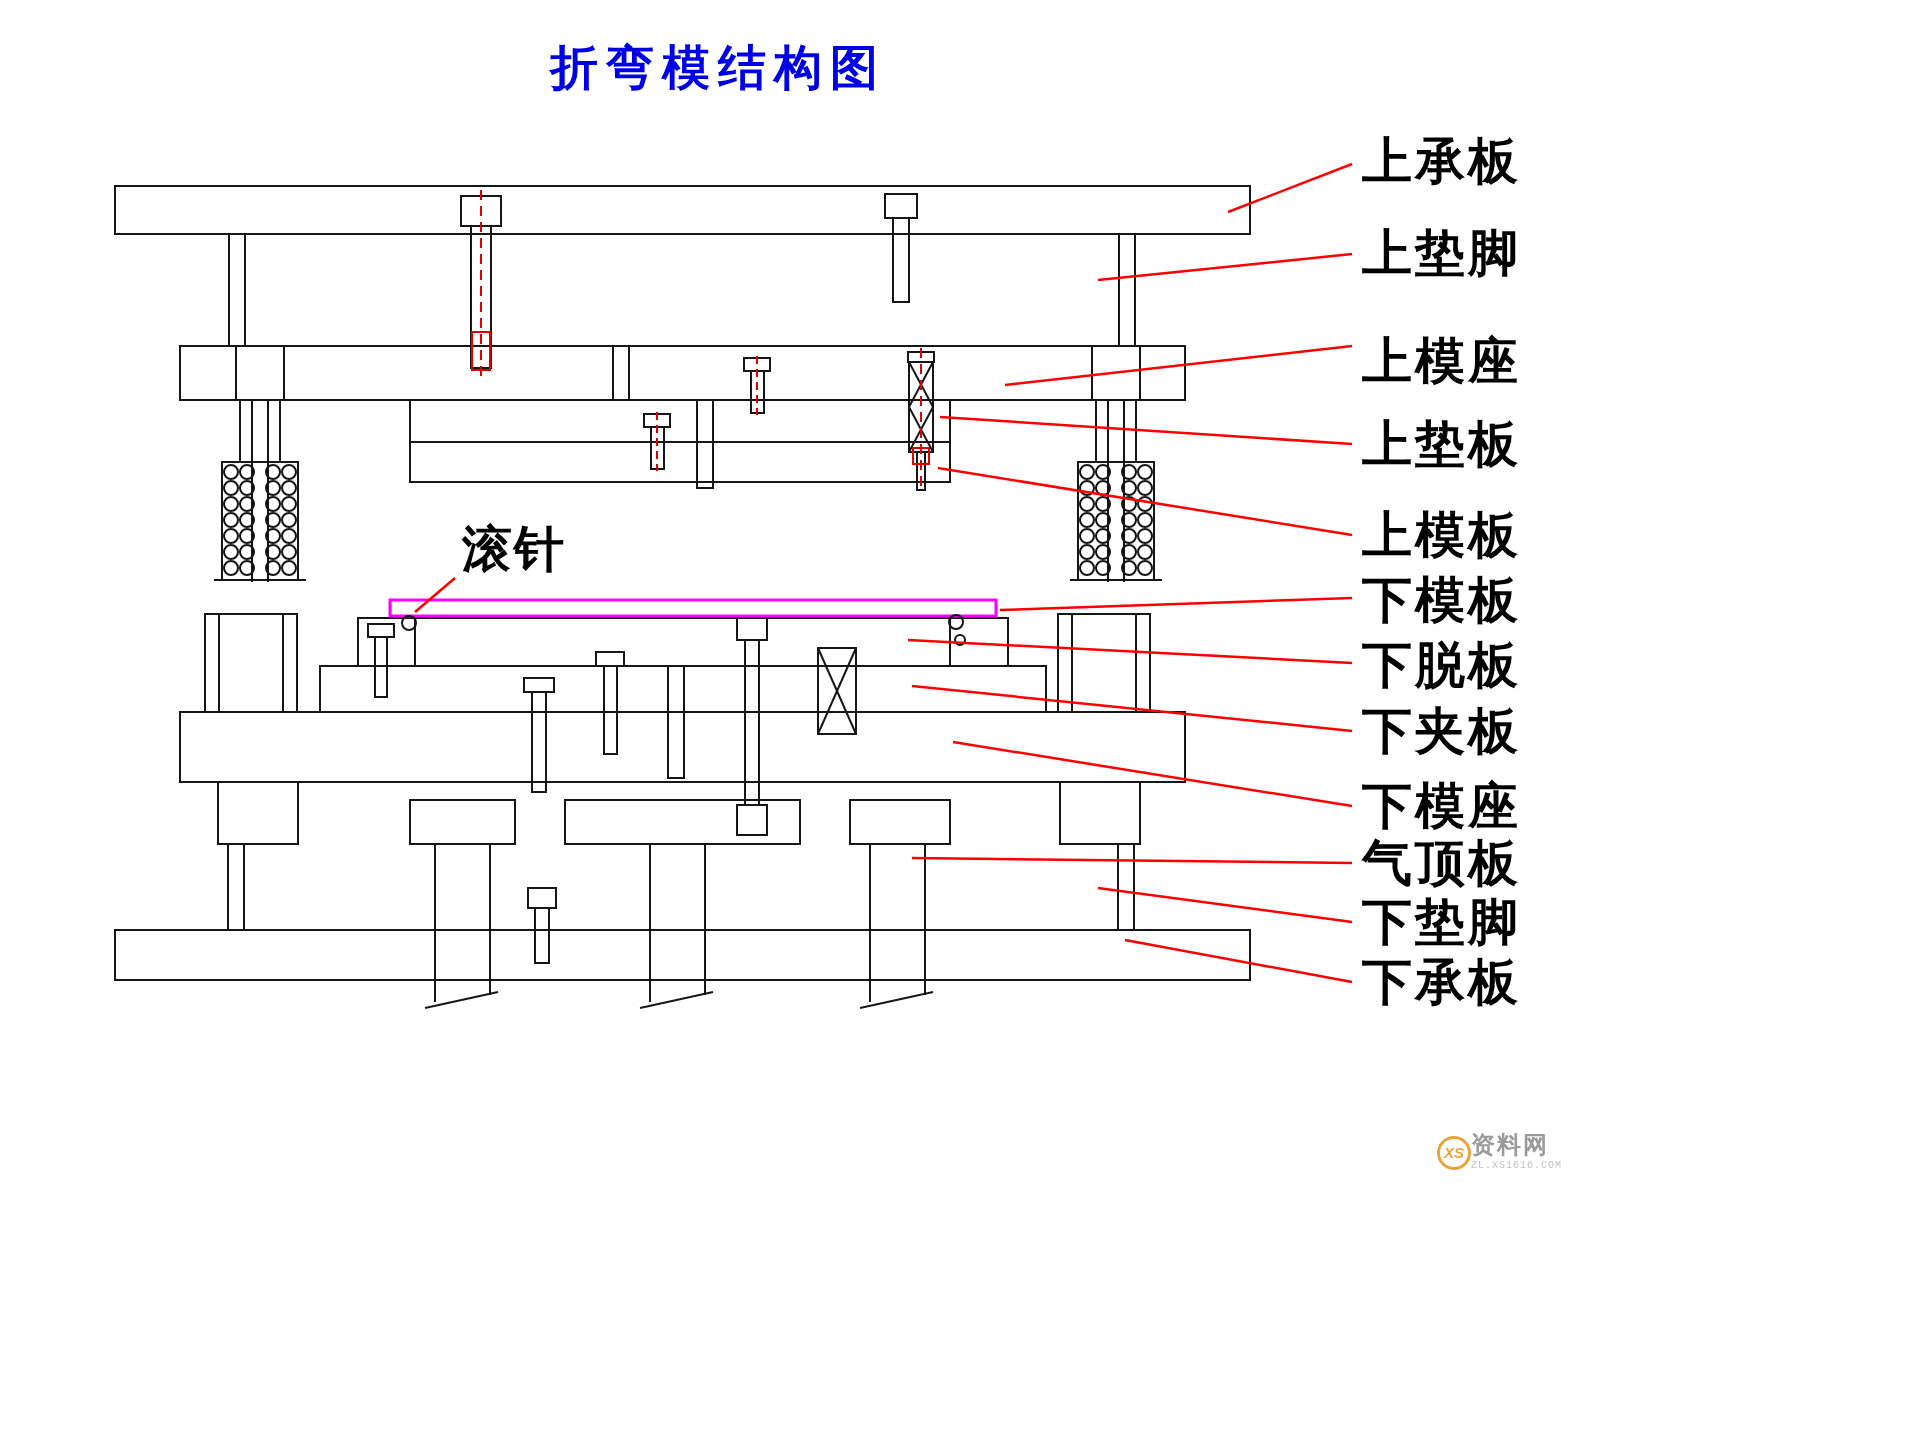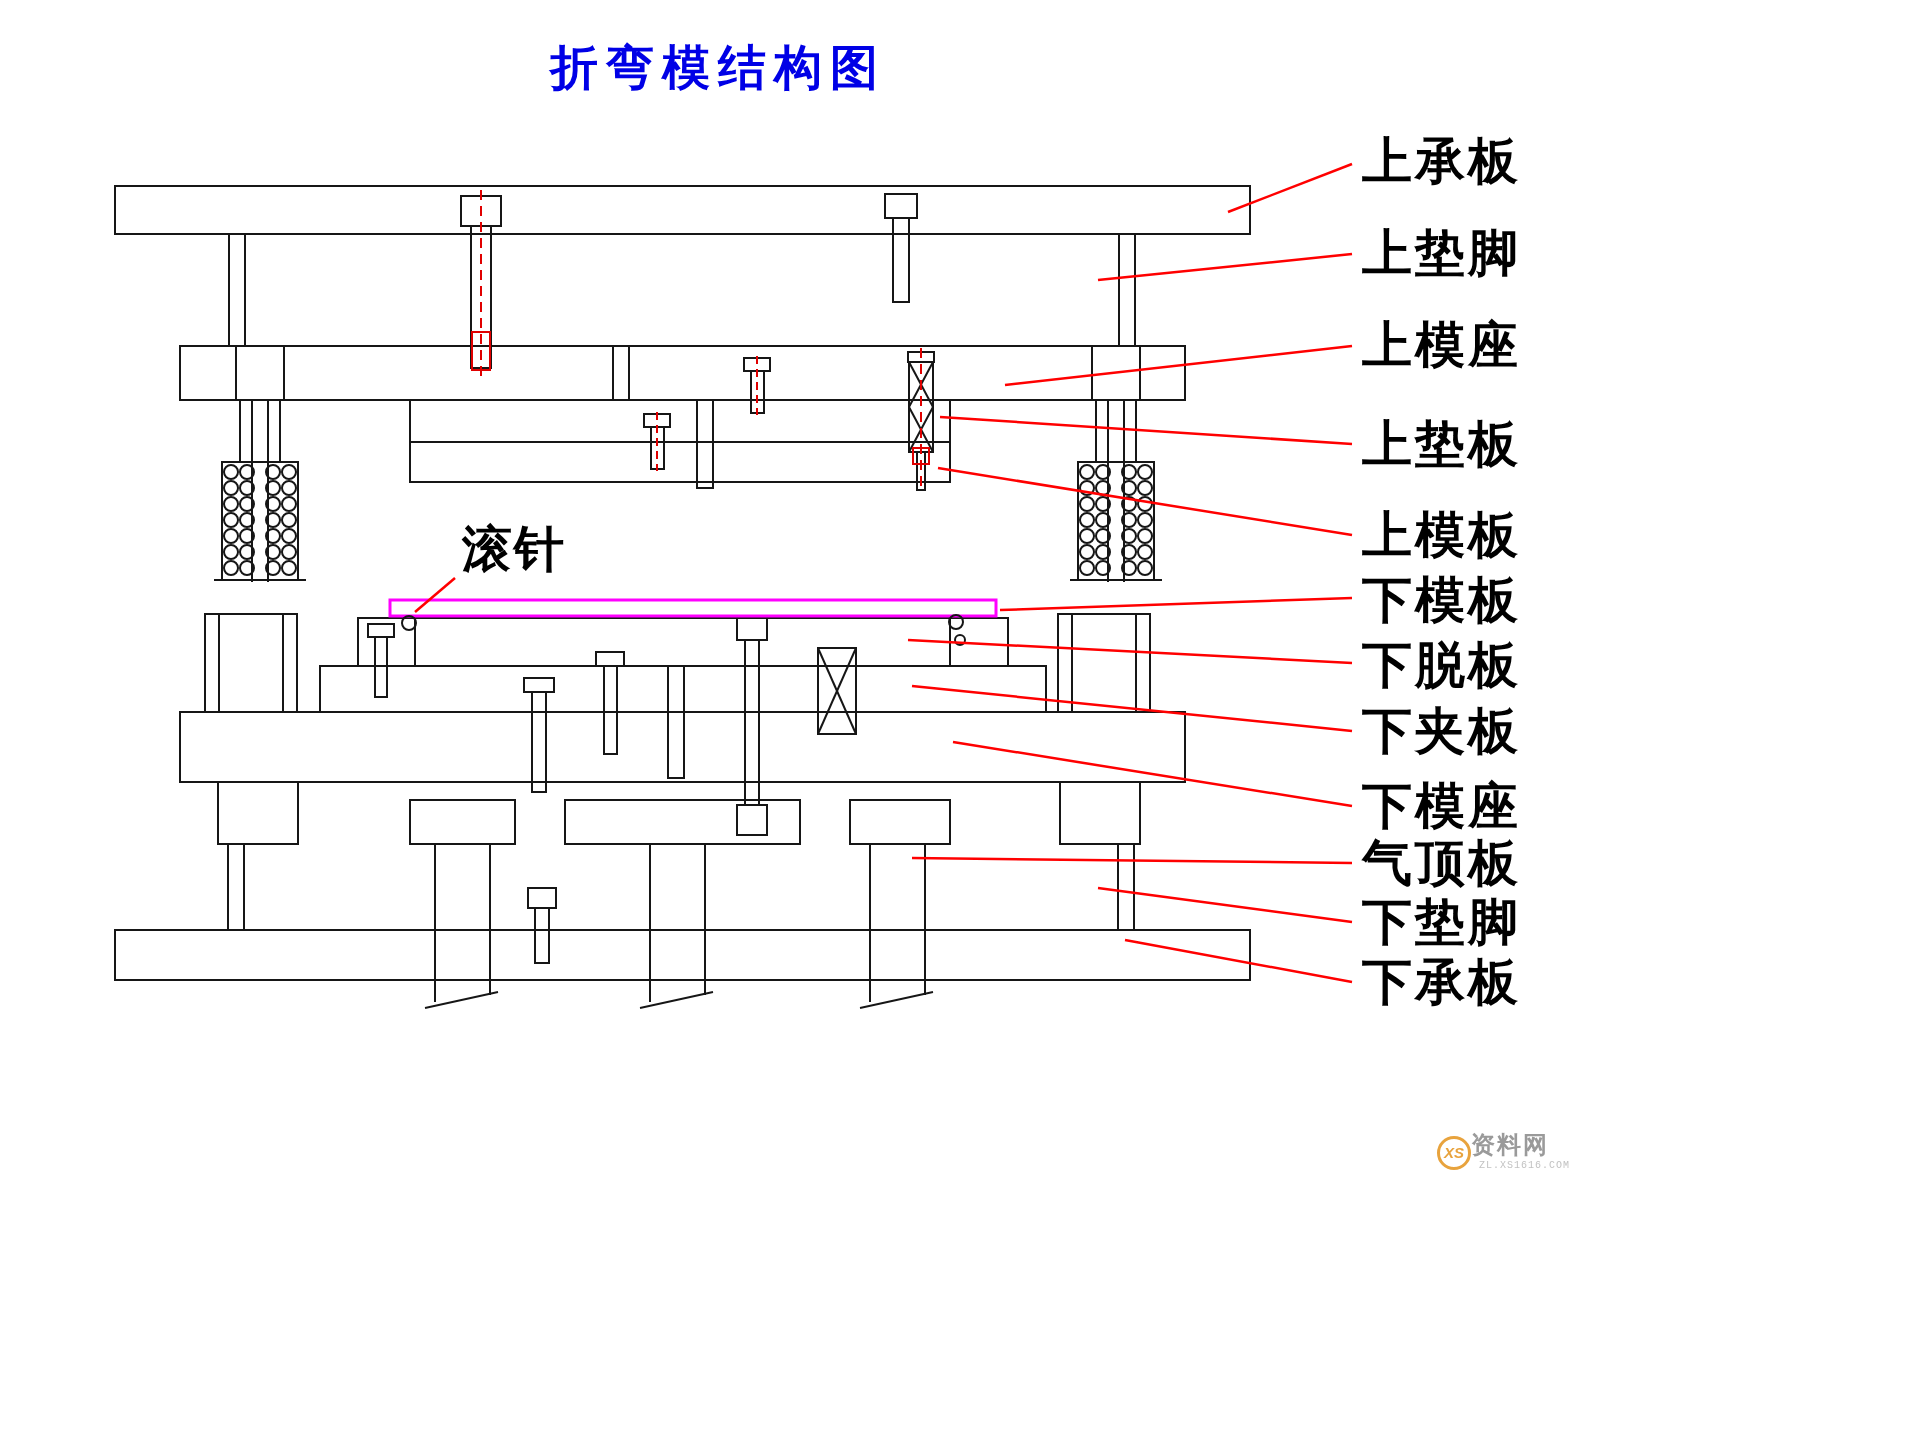--- a/index.html
+++ b/index.html
@@ -44,21 +44,21 @@
     font-family:"Liberation Sans", sans-serif;
   }
   .logo-circle {
     width:34px; height:34px; border-radius:50%;
     border:3px solid #e8a33d; color:#e8a33d;
     display:flex; align-items:center; justify-content:center;
     font-size:15px; font-weight:bold; font-style:italic;
   }
   .logo-col { display:flex; flex-direction:column; line-height:1.1;font-family:Liberation Mono, monospace; }
   .logo-name { font-size:24px; color:#9a9a9a; font-weight:bold; letter-spacing:2px; }
-  .logo-url  { font-size:10px; color:#c2c2c2; letter-spacing:1px;margin-left:8px; }
+  .logo-url  { font-size:10px; color:#c2c2c2; letter-spacing:1px; }
 </style>
 </head>
 <body>
 
 <div class="canvas">
 
   <svg class="drawing" viewBox="0 0 1920 1440" xmlns="http://www.w3.org/2000/svg">
 
     <defs>
       <g id="ballcol">
@@ -217,21 +217,21 @@
       <line x1="455" y1="578" x2="415" y2="612"></line>
     </g>
   </svg>
 
   <div class="title">折弯模结构图</div>
 
   <div class="roller-label">滚针</div>
 
   <div class="part-label" style="top:134px">上承板</div>
   <div class="part-label" style="top:226px">上垫脚</div>
-  <div class="part-label" style="top:318px">上模座</div>
+  <div class="part-label" style="top:334px">上模座</div>
   <div class="part-label" style="top:417px">上垫板</div>
   <div class="part-label" style="top:508px">上模板</div>
   <div class="part-label" style="top:573px">下模板</div>
   <div class="part-label" style="top:638px">下脱板</div>
   <div class="part-label" style="top:704px">下夹板</div>
   <div class="part-label" style="top:779px">下模座</div>
   <div class="part-label" style="top:836px">气顶板</div>
   <div class="part-label" style="top:895px">下垫脚</div>
   <div class="part-label" style="top:955px">下承板</div>
 

